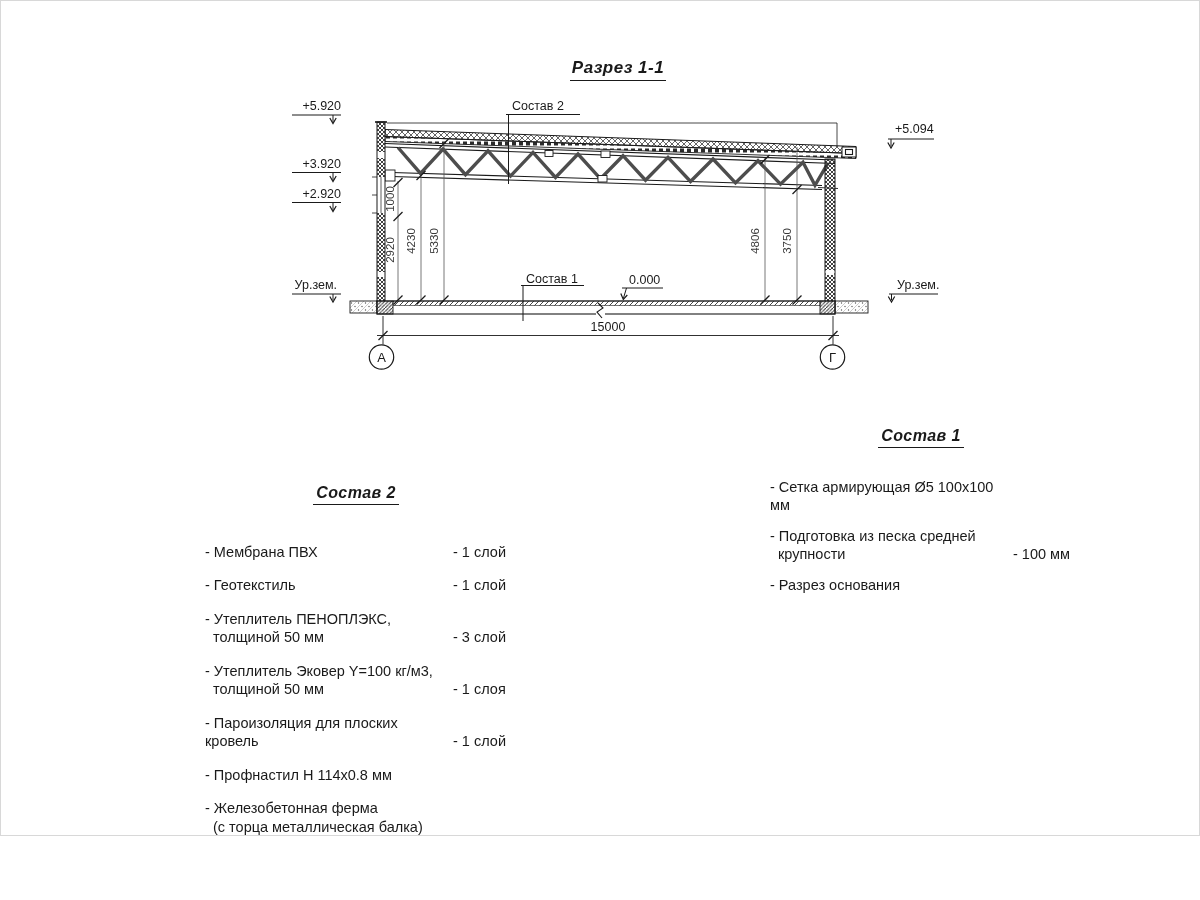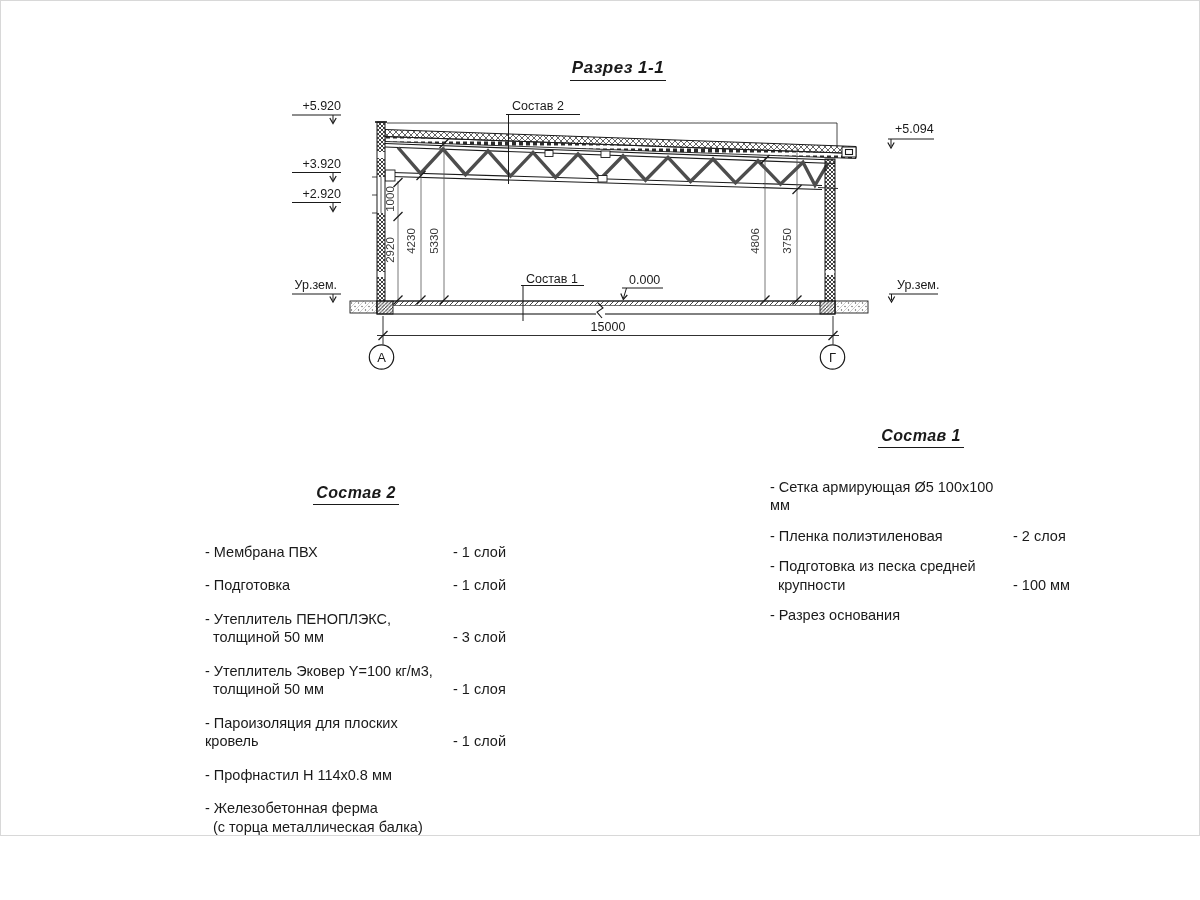--- a/index.html
+++ b/index.html
@@ -231,21 +231,21 @@
       <span>Состав 2</span>
     </div>
     <div class="row">
       <div class="name">
           <div class="l1">- Мембрана ПВХ</div>
         </div>
       <div class="val">- 1 слой</div>
     </div>
     <div class="row">
       <div class="name">
-          <div class="l1">- Подготовка</div>
+          <div class="l1">- Геотекстиль</div>
         </div>
       <div class="val">- 1 слой</div>
     </div>
     <div class="row">
       <div class="name">
           <div class="l1">- Утеплитель ПЕНОПЛЭКС,</div>
           <div class="l2">толщиной 50 мм</div>
         </div>
       <div class="val">- 3 слой</div>
     </div>
@@ -282,26 +282,20 @@
       <span>Состав 1</span>
     </div>
     <div class="row">
       <div class="name">
           <div class="l1">- Сетка армирующая Ø5 100х100 мм</div>
         </div>
       <div class="val"></div>
     </div>
     <div class="row">
       <div class="name">
-          <div class="l1">- Пленка полиэтиленовая</div>
-        </div>
-      <div class="val">- 2 слоя</div>
-    </div>
-    <div class="row">
-      <div class="name">
           <div class="l1">- Подготовка из песка средней</div>
           <div class="l2">крупности</div>
         </div>
       <div class="val">- 100 мм</div>
     </div>
     <div class="row">
       <div class="name">
           <div class="l1">- Разрез основания</div>
         </div>
       <div class="val"></div>

